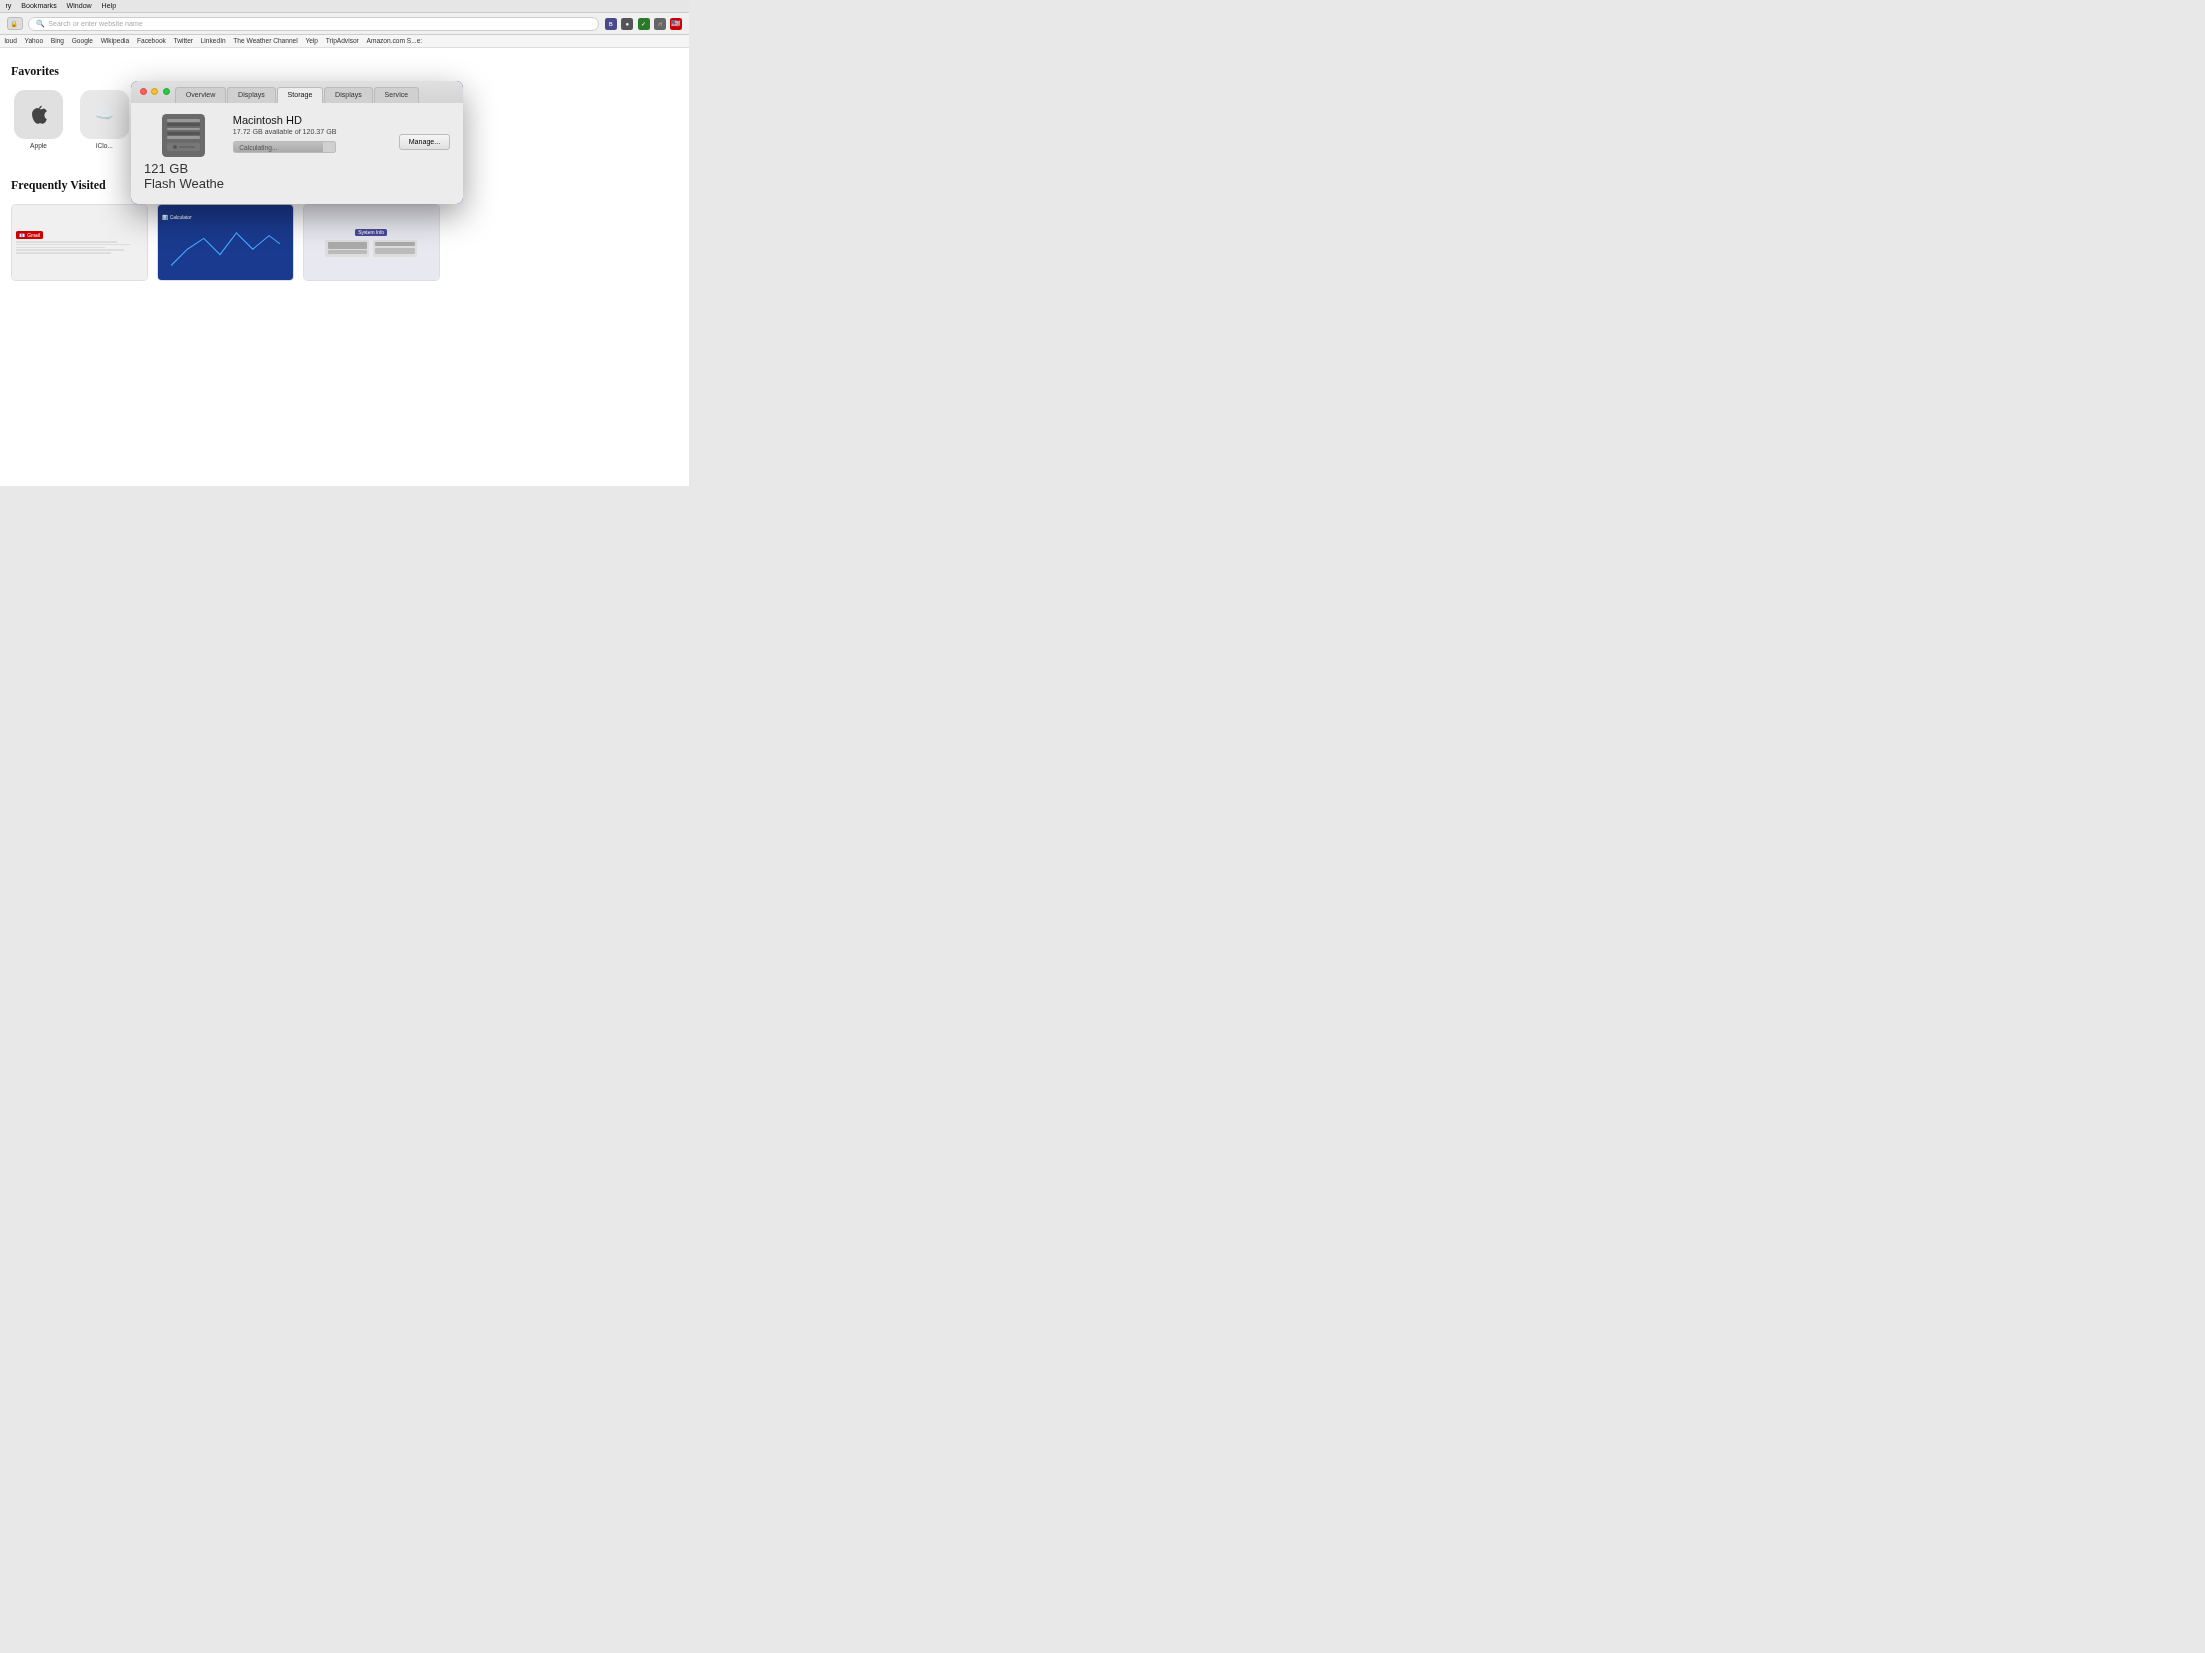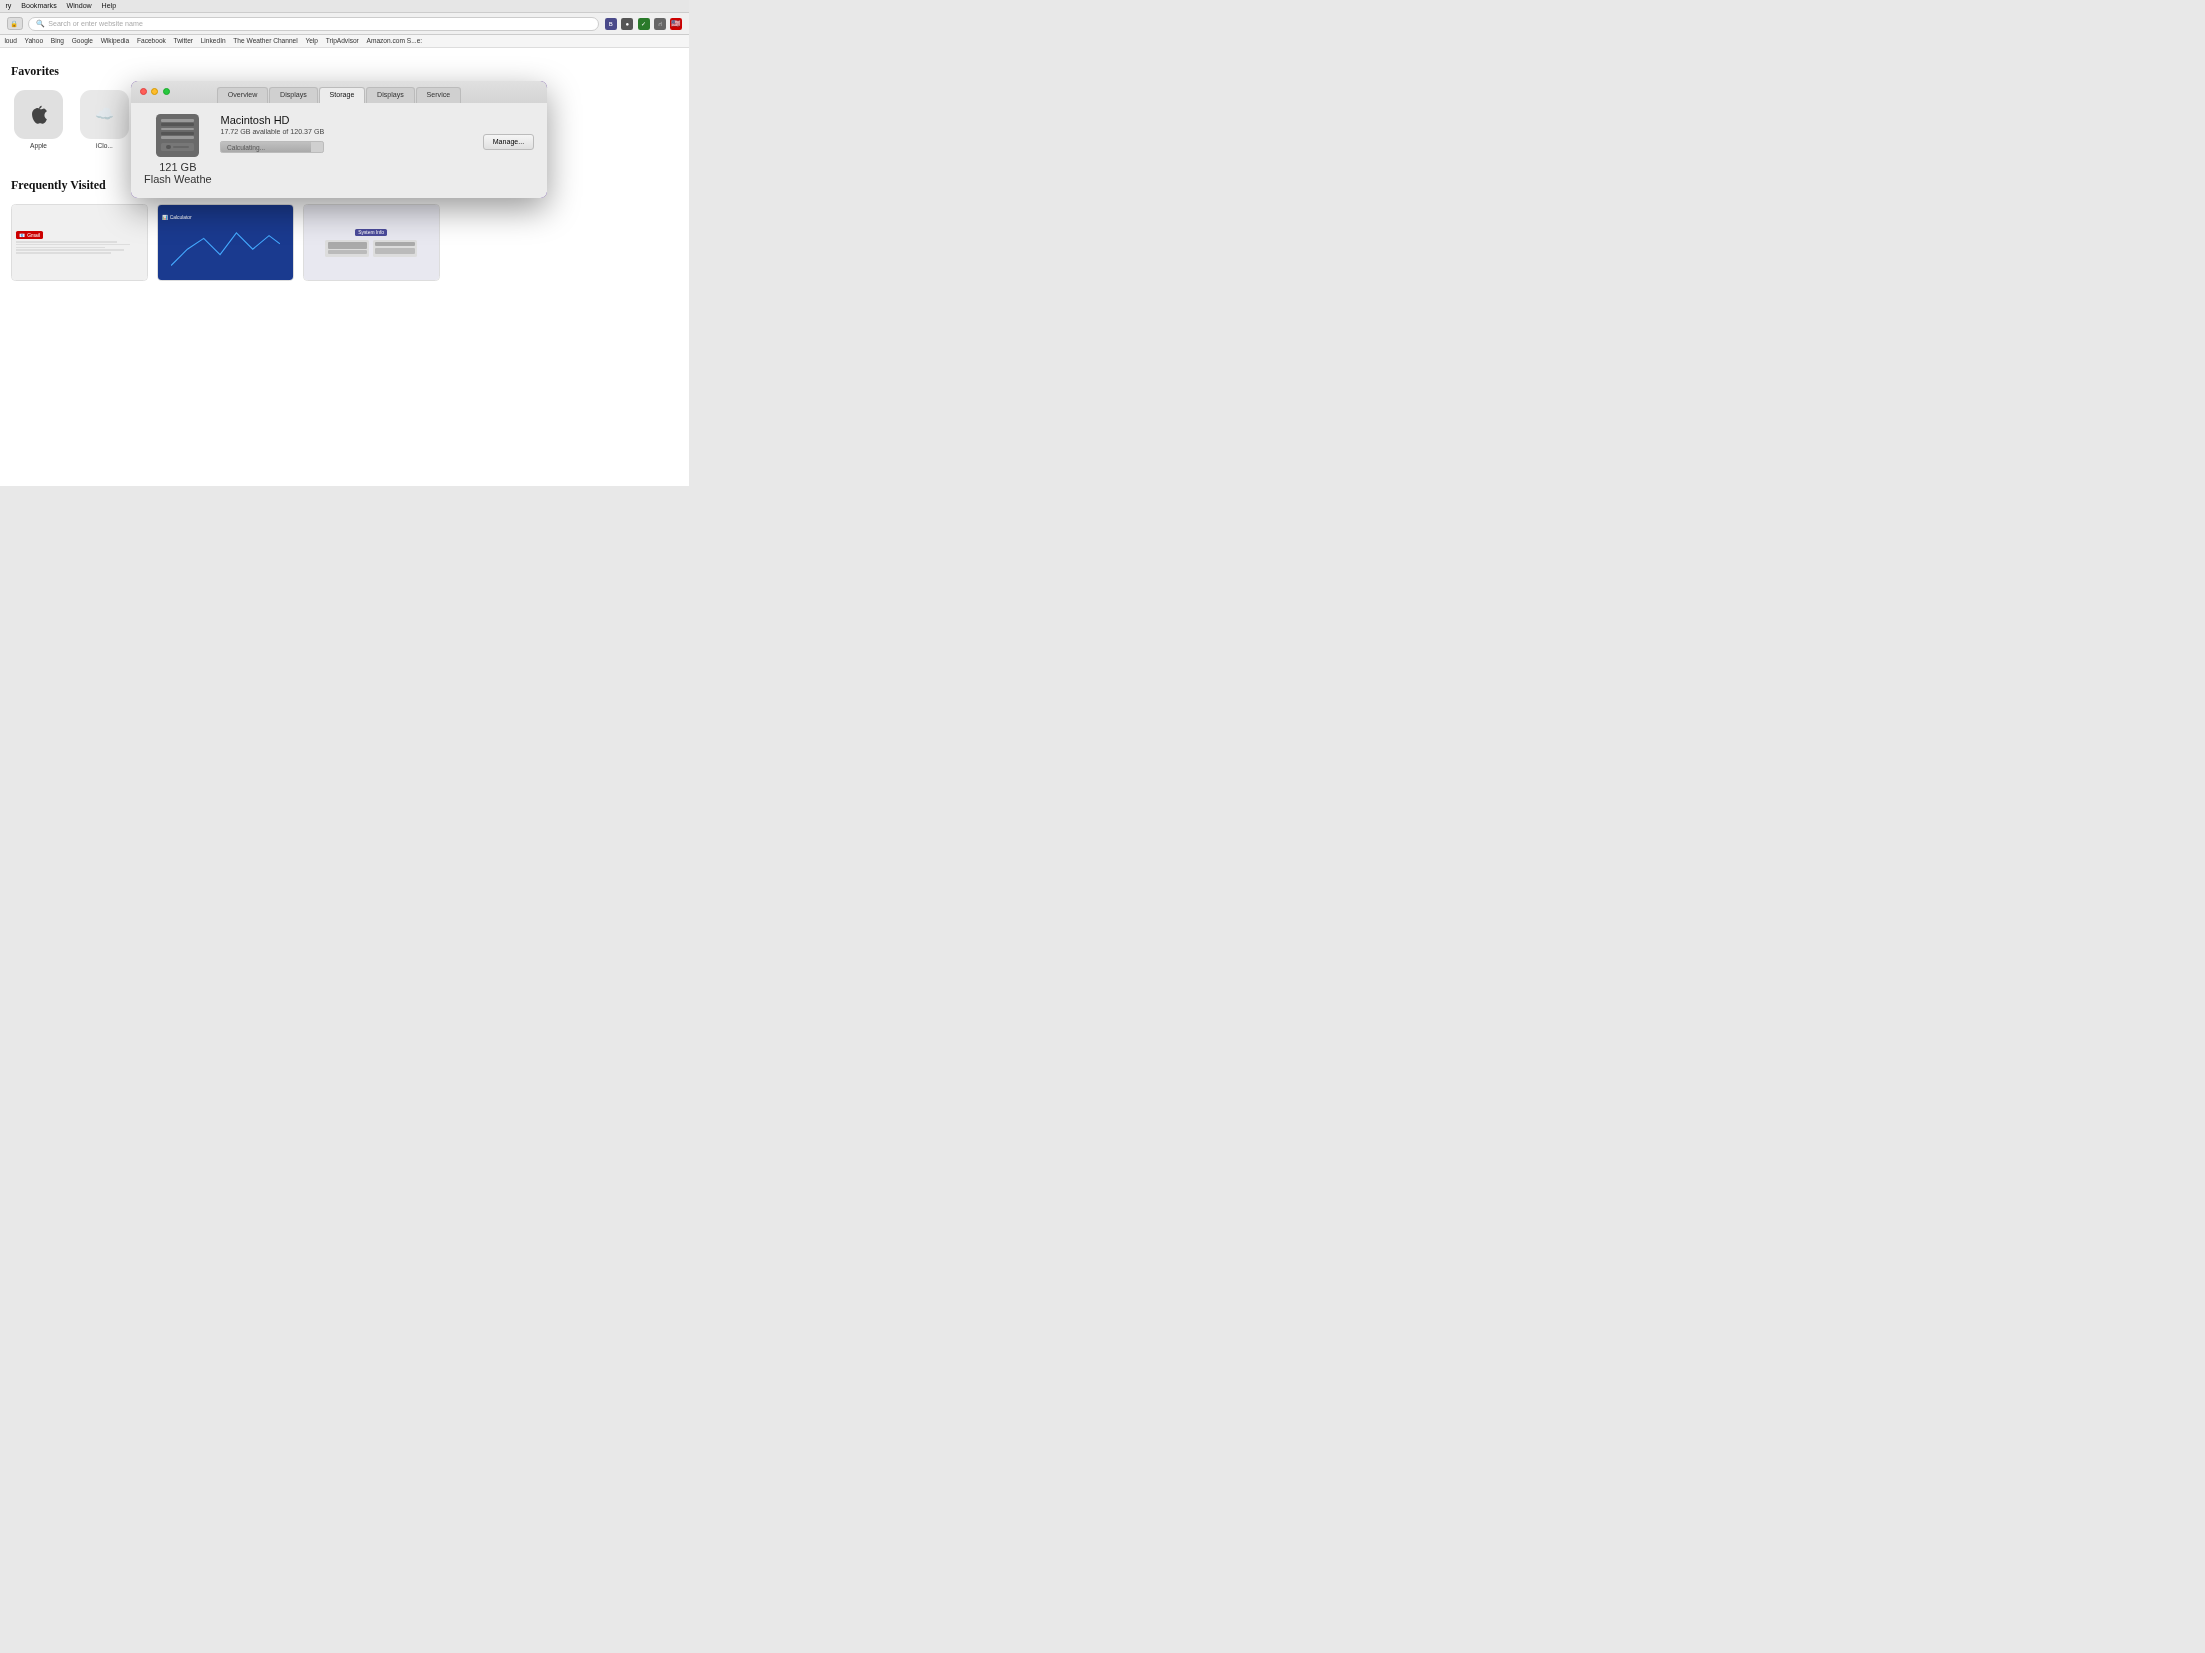--- a/index.html
+++ b/index.html
@@ -157,21 +157,21 @@
       background: #1a3a8f;
       position: relative;
     }
     .freq-light { background: #f0f4ff; }
 
     
     .system-dialog {
       position: absolute;
       top: 33px;
       left: 131px;
-      width: 416px;
+      width: 332px;
       background: #4c1d95;
       border-radius: 6.6px;
       box-shadow: 0 11px 33px rgba(0,0,0,0.4);
       z-index: 100;
       overflow: hidden;
     }
 
     .dialog-titlebar {
       background: linear-gradient(180deg, #e0e0e0, #d4d4d4);
       padding: 6.6px 8.8px 0 8.8px;
@@ -257,23 +257,23 @@
       font-size: 7.1px;
       cursor: pointer;
       white-space: nowrap;
       margin-left: auto;
       align-self: flex-start;
       margin-top: 20px;
     }
 
     .disk-size-info {
       margin-top: 4.4px;
-      font-size: 11px;
+      font-size: 13px;
       color: #333;
-      text-align: center;
+      text-align: left;
     }
 
     .storage-row-full {
       display: flex;
       align-items: flex-start;
       gap: 8.8px;
     }
     .disk-visual {
       display: flex;
       flex-direction: column;

